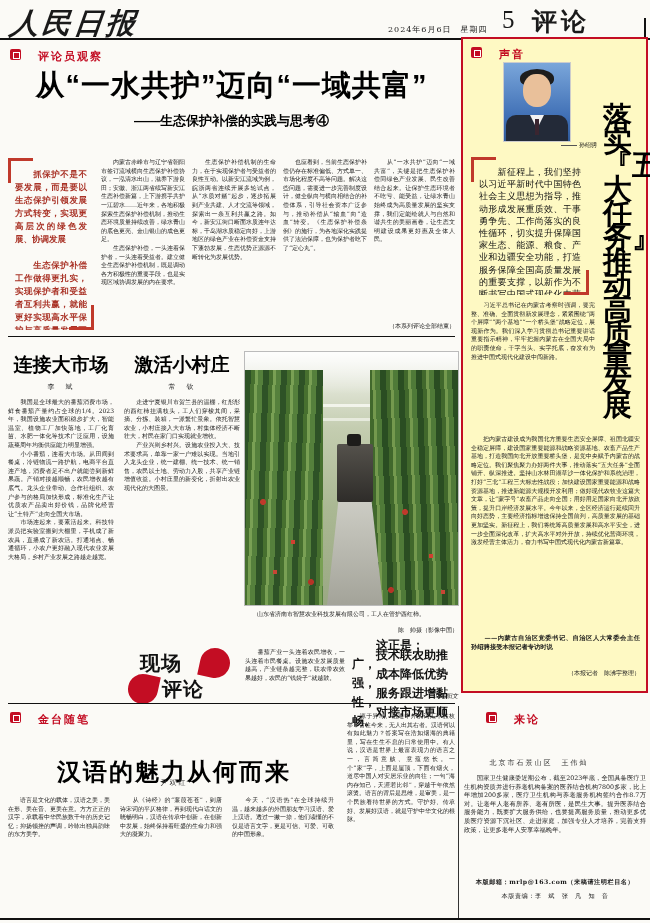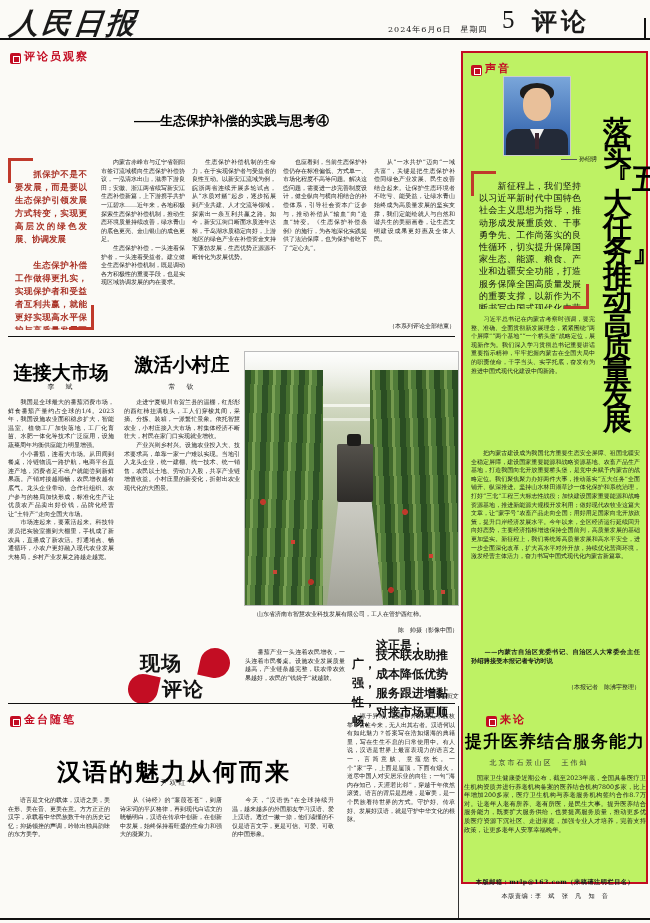--- a/index.html
+++ b/index.html
@@ -8,40 +8,40 @@
   .abs{position:absolute;}
   
   .masthead{left:10px;top:4px;font-size:29px;font-weight:bold;font-style:italic;
             font-family:"DejaVu Serif",serif;letter-spacing:3px;transform:skewX(-6deg);}
   .dateline{left:388px;top:24px;font-size:8px;letter-spacing:1px;}
   .pagenum{left:502px;top:6px;font-size:25px;font-family:"Liberation Serif",serif;}
   .pagename{left:532px;top:5px;font-size:25px;font-weight:bold;font-family:"Liberation Sans",sans-serif;letter-spacing:4px;}
   .hrule{background:#111;height:2px;}
   .vrule{background:#333;width:1px;}
   
-  .seclabel{display:flex;align-items:flex-end;gap:3px;font-family:"Liberation Sans",sans-serif;
+  .seclabel{display:flex;align-items:flex-start;gap:17px;font-family:"Liberation Sans",sans-serif;
             font-weight:bold;font-size:11px;color:#c30d23;letter-spacing:2px;}
   .seclogo{display:inline-block;width:11px;height:11px;background:#c30d23;border-radius:2px;position:relative;}
   .seclogo::after{content:"";position:absolute;left:3px;top:3px;width:5px;height:5px;border:1px solid #fff;}
   
   .h-main{font-family:"Liberation Sans",sans-serif;font-weight:bold;text-align:center;color:#000;}
   .byline{text-align:center;font-size:7px;color:#333;letter-spacing:2px;}
   
   .col{font-size:6px;line-height:8.6px;text-align:justify;color:#1c1c1c;overflow:hidden;
        font-family:"DejaVu Serif",serif;}
   
   .pullquote{color:#a93226;font-size:8.5px;line-height:13px;text-align:justify;
              font-family:"Liberation Sans",sans-serif;font-weight:bold;padding:10px 7px;overflow:hidden;}
   .corner{position:relative;}
   .corner::before{content:"";position:absolute;left:0;top:0;width:22px;height:22px;
                   border-top:3px solid #c0392b;border-left:3px solid #c0392b;}
   .corner::after{content:"";position:absolute;right:0;bottom:0;width:22px;height:22px;
                  border-bottom:3px solid #c0392b;border-right:3px solid #c0392b;}
   
-  .voicebox{left:461px;top:51px;width:187px;height:833px;border:2px solid #c30d23;background:#bef264;box-sizing:border-box;}
+  .voicebox{left:461px;top:37px;width:187px;height:656px;border:2px solid #c30d23;background:#fef9c3;box-sizing:border-box;}
   .portrait{position:absolute;left:41px;top:24px;width:66px;height:78px;overflow:hidden;
             background:linear-gradient(180deg,#7aa6da 0%,#3f6fb5 70%,#2f5a99 100%);box-shadow:0 0 0 1px #ccc;}
   .hair{position:absolute;left:16px;top:6px;width:34px;height:18px;border-radius:50% 50% 42% 42%;background:#1d1d1d;}
   .face{position:absolute;left:19px;top:11px;width:28px;height:33px;border-radius:46%;background:#e9c09a;}
   .suit{position:absolute;left:2px;bottom:-4px;width:62px;height:30px;background:#232a38;border-radius:10px 10px 0 0;}
   .shirt{position:absolute;left:26px;bottom:12px;width:14px;height:14px;background:#f2f2f2;
          clip-path:polygon(0 0,100% 0,50% 100%);}
   .tie{position:absolute;left:31px;bottom:6px;width:4px;height:16px;background:#3a2530;}
   .nameline{font-size:6px;color:#111;}
   .nameline::before{content:"";display:inline-block;width:16px;height:1px;background:#555;vertical-align:middle;margin-right:2px;}
@@ -93,37 +93,38 @@
   <div class="abs dateline">2024年6月6日　星期四</div>
   <div class="abs pagenum">5</div>
   <div class="abs pagename">评论</div>
   <div class="abs hrule" style="left:0;top:38px;width:650px;"></div>
   <div class="abs" style="left:644px;top:18px;width:2px;height:20px;background:#111;"></div>
 
   <div class="abs seclabel" style="left:10px;top:49px;">
     <span class="seclogo"></span>
     <span>评论员观察</span>
   </div>
+  <div class="abs h-main" style="left:8px;top:66px;width:447px;font-size:29px;letter-spacing:1px;">从“一水共护”迈向“一域共富”</div>
   <div class="abs h-main" style="left:8px;top:112px;width:447px;font-size:13px;">——生态保护补偿的实践与思考④</div>
 
   <div class="abs corner" style="left:8px;top:158px;width:86px;height:172px;">
     <div class="pullquote" style="height:152px;">
       <span>　　抓保护不是不要发展，而是要以生态保护引领发展方式转变，实现更高层次的绿色发展、协调发展</span><br><br>
       <span>　　生态保护补偿工作做得更扎实，实现保护者和受益者互利共赢，就能更好实现高水平保护与高质量发展互促共进</span>
     </div>
   </div>
   <div class="abs col" style="left:101px;top:158px;width:84px;height:172px;white-space:pre-line;">　　内蒙古赤峰市与辽宁省朝阳市签订流域横向生态保护补偿协议，一泓清水出山，滋养下游良田；安徽、浙江两省续写新安江生态补偿新篇，上下游携手共护一江碧水……近年来，各地积极探索生态保护补偿机制，推动生态环境质量持续改善，绿水青山的底色更亮、金山银山的成色更足。
 　　生态保护补偿，一头连着保护者，一头连着受益者。建立健全生态保护补偿机制，既是调动各方积极性的重要手段，也是实现区域协调发展的内在要求。</div>
   <div class="abs col" style="left:192px;top:158px;width:84px;height:172px;">　　生态保护补偿机制的生命力，在于实现保护者与受益者的良性互动。以新安江流域为例，皖浙两省连续开展多轮试点，从“水质对赌”起步，逐步拓展到产业共建、人才交流等领域，探索出一条互利共赢之路。如今，新安江街口断面水质连年达标，千岛湖水质稳定向好，上游地区的绿色产业在补偿资金支持下蓬勃发展，生态优势正源源不断转化为发展优势。</div>
   <div class="abs col" style="left:283px;top:158px;width:84px;height:172px;">　　也应看到，当前生态保护补偿仍存在标准偏低、方式单一、市场化程度不高等问题。解决这些问题，需要进一步完善制度设计，健全纵向与横向相结合的补偿体系，引导社会资本广泛参与，推动补偿从“输血”向“造血”转变。《生态保护补偿条例》的施行，为各地深化实践提供了法治保障，也为保护者吃下了“定心丸”。</div>
   <div class="abs col" style="left:374px;top:158px;width:81px;height:160px;">　　从“一水共护”迈向“一域共富”，关键是把生态保护补偿同绿色产业发展、民生改善结合起来。让保护生态环境者不吃亏、能受益，让绿水青山始终成为高质量发展的坚实支撑，我们定能绘就人与自然和谐共生的美丽画卷，让生态文明建设成果更好惠及全体人民。</div>
   <div class="abs endnote" style="left:340px;top:322px;width:115px;">（本系列评论全部结束）</div>
   <div class="abs hrule" style="left:8px;top:336px;width:447px;height:1px;"></div>
 
-  <div class="abs h-main" style="left:8px;top:352px;width:106px;font-size:19px;margin-top:8px;">连接大市场</div>
+  <div class="abs h-main" style="left:8px;top:352px;width:106px;font-size:19px;">连接大市场</div>
   <div class="abs byline" style="left:8px;top:382px;width:106px;">李　斌</div>
   <div class="abs h-main" style="left:124px;top:352px;width:116px;font-size:19px;">激活小村庄</div>
   <div class="abs byline" style="left:124px;top:382px;width:116px;">常　钦</div>
 
   <div class="abs col" style="left:8px;top:398px;width:106px;height:300px;white-space:pre-line;">　　我国是全球最大的番茄消费市场，鲜食番茄产量约占全球的1/4。2023年，我国设施农业面积稳步扩大，智能温室、植物工厂加快落地，工厂化育苗、水肥一体化等技术广泛应用，设施蔬菜周年均衡供应能力明显增强。
 　　小小番茄，连着大市场。从田间到餐桌，冷链物流一路护航，电商平台直连产地，消费者足不出户就能尝到新鲜果蔬。产销对接越顺畅，农民增收越有底气。龙头企业带动、合作社组织、农户参与的格局加快形成，标准化生产让优质农产品卖出好价钱，品牌化经营让“土特产”走向全国大市场。
 　　市场连起来，要素活起来。科技特派员把实验室搬到大棚里，手机成了新农具，直播成了新农活。打通堵点、畅通循环，小农户更好融入现代农业发展大格局，乡村产业发展之路越走越宽。</div>
   <div class="abs col" style="left:124px;top:398px;width:116px;height:244px;white-space:pre-line;">　　走进宁夏银川市贺兰县的温棚，红彤彤的西红柿挂满枝头，工人们穿梭其间，采摘、分拣、装箱，一派繁忙景象。依托智慧农业，小村庄接入大市场，村集体经济不断壮大，村民在家门口实现就业增收。
 　　产业兴则乡村兴。设施农业投入大、技术要求高，单靠一家一户难以实现。当地引入龙头企业，统一建棚、统一技术、统一销售，农民以土地、劳动力入股，共享产业链增值收益。小村庄里的新变化，折射出农业现代化的大图景。</div>
 
@@ -190,20 +191,19 @@
     <div class="col abs" style="left:8px;top:396px;width:169px;height:194px;">　　把内蒙古建设成为我国北方重要生态安全屏障、祖国北疆安全稳定屏障，建设国家重要能源和战略资源基地、农畜产品生产基地，打造我国向北开放重要桥头堡，是党中央赋予内蒙古的战略定位。我们聚焦聚力办好两件大事，推动落实“五大任务”全面铺开、纵深推进。坚持山水林田湖草沙一体化保护和系统治理，打好“三北”工程三大标志性战役；加快建设国家重要能源和战略资源基地，推进新能源大规模开发利用；做好现代农牧业这篇大文章，让“蒙字号”农畜产品走向全国；用好用足国家向北开放政策，提升口岸经济发展水平。今年以来，全区经济运行延续回升向好态势，主要经济指标增速保持全国前列，高质量发展的基础更加坚实。新征程上，我们将统筹高质量发展和高水平安全，进一步全面深化改革，扩大高水平对外开放，持续优化营商环境，激发经营主体活力，奋力书写中国式现代化内蒙古新篇章。</div>
     <div class="attr abs" style="left:8px;top:594px;width:169px;">　　——内蒙古自治区党委书记、自治区人大常委会主任　孙绍骋接受本报记者专访时说</div>
     <div class="credit abs" style="left:8px;top:630px;width:169px;">（本报记者　陈沸宇整理）</div>
   </div>
 
   <div class="abs vrule" style="left:458px;top:706px;height:212px;"></div>
   <div class="abs seclabel" style="left:466px;top:712px;padding-left:20px;">
     <span class="seclogo"></span>
     <span>来论</span>
   </div>
-  <div class="abs h-main" style="left:462px;top:730px;width:186px;font-size:17px;letter-spacing:1px;">提升医养结合服务能力</div>
   <div class="abs byline" style="left:446px;top:758px;width:186px;">北京市石景山区　王伟灿</div>
   <div class="abs col" style="left:464px;top:774px;width:182px;height:96px;font-size:6.3px;">　　国家卫生健康委近期公布，截至2023年底，全国具备医疗卫生机构资质并进行养老机构备案的医养结合机构7800多家，比上年增加200多家，医疗卫生机构与养老服务机构签约合作8.7万对。让老年人老有所养、老有所医，是民生大事。提升医养结合服务能力，既要扩大服务供给，也要提高服务质量，推动更多优质医疗资源下沉社区、走进家庭，加强专业人才培养，完善支持政策，让更多老年人安享幸福晚年。</div>
   <div class="abs footerline" style="left:462px;top:878px;width:186px;font-weight:bold;">本版邮箱：mrlp@163.com（来稿请注明栏目名）</div>
   <div class="abs footerline" style="left:462px;top:892px;width:186px;">本版责编：李　斌　张　凡　知　音</div>
 
   <div class="abs hrule" style="left:0;top:918px;width:650px;height:2px;"></div>
 </div>
 
 </body></html>

